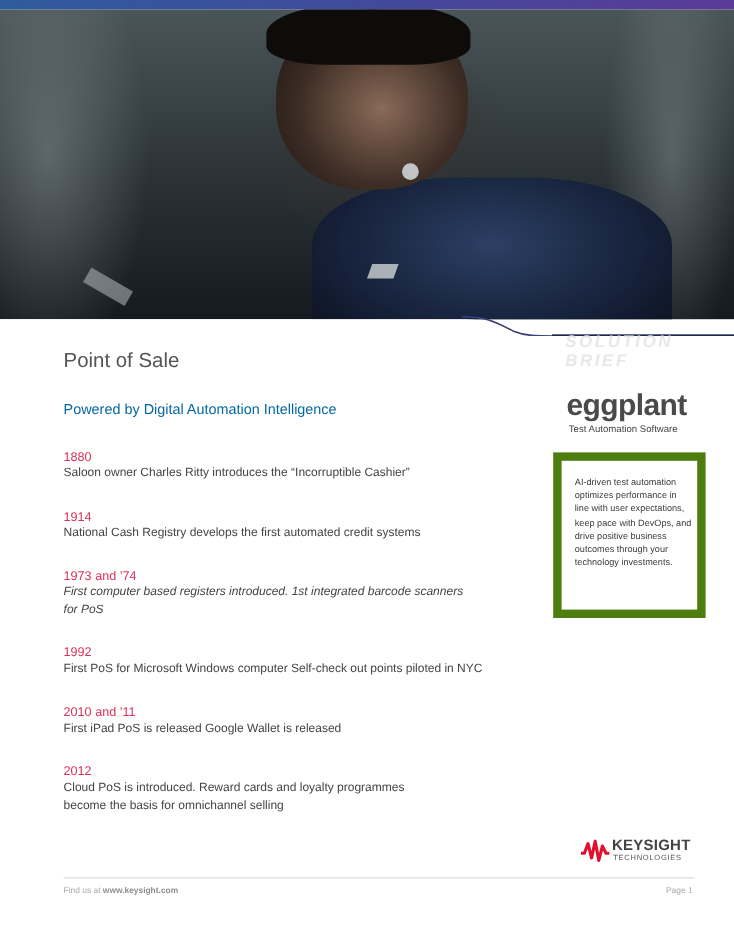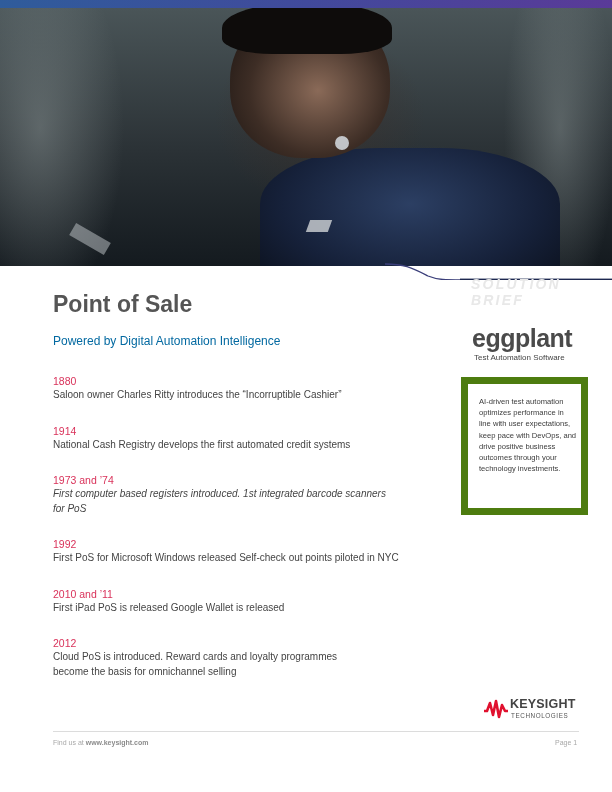--- a/index.html
+++ b/index.html
@@ -15,21 +15,21 @@
         linear-gradient(180deg,#4a5558 0%,#2b3236 55%,#141a1f 100%);
     }
     .hero .head { position:absolute; left:230px; top:0px; width:160px; height:150px; border-radius:48% 48% 45% 45%; background:radial-gradient(ellipse at 55% 55%, #8a6a58 0%, #3d2d25 55%, #15100e 100%); }
     .hero .hair { position:absolute; left:222px; top:-6px; width:170px; height:52px; border-radius:50% 50% 30% 30%; background:#0e0c0b; }
     .hero .shirt { position:absolute; left:260px; top:140px; width:300px; height:140px; border-radius:40% 40% 0 0; background:radial-gradient(ellipse at 50% 40%, #2c3f63 0%, #16213a 60%, #0a0f1a 100%); }
     .hero .glow { position:absolute; left:335px; top:128px; width:14px; height:14px; border-radius:50%; background:#d7dde3; opacity:0.85; }
     .hero .device { position:absolute; left:308px; top:212px; width:22px; height:12px; background:#cfd3d6; transform:skewX(-20deg); opacity:0.8; }
     .hero .device2 { position:absolute; left:70px; top:224px; width:40px; height:14px; background:#b7bcbf; transform:rotate(30deg); opacity:0.55; }
     .wave { position:absolute; left:0; top:250px; width:612px; height:30px; }
     .brief { position:absolute; left:471px; top:276px; font-size:14px; letter-spacing:2.2px; color:#e8e8e8; font-weight:bold;font-style:italic; }
-    .title { position:absolute; left:53px; top:291px; font-size:23px; color:#555555; font-weight:bold; }
+    .title { position:absolute; left:53px; top:291px; font-size:17px; color:#555555; font-weight:normal; }
     .subtitle { position:absolute; left:53px; top:334px; font-size:12px; color:#0369a1; }
     .timeline { position:absolute; left:53px; top:375px; width:360px; }
     .item { margin-bottom:17px; }
     .year { font-size:10.5px; color:#d9325a; line-height:13px; }
     .desc { font-size:10px; color:#444444; line-height:14.5px; }
     .logo { position:absolute; left:472px; top:324px; font-size:25px; font-weight:bold; color:#4a4a4a; letter-spacing:-0.5px; }
     .logo-sub { position:absolute; left:474px; top:353px; font-size:8px; color:#444444; }
     .callout { position:absolute; left:461px; top:377px; width:102px; height:112px; border:7px solid #4d7c0f; padding:12px 0 0 11px; box-sizing:content-box; }
     .callout p { margin:0; font-size:7.6px; line-height:11.2px; color:#3b3b3b; width:98px; }
     .ks { position:absolute; left:484px; top:697px; width:100px; height:26px; }
@@ -74,21 +74,21 @@
   <div class="item" style="margin-top:22px;">
     <div class="year">1914</div>
     <div class="desc">National Cash Registry develops the first automated credit systems</div>
   </div>
   <div class="item" style="margin-top:22px;">
     <div class="year">1973 and ’74</div>
     <div class="desc" style="width:345px;font-style:italic;">First computer based registers introduced. 1st integrated barcode scanners for PoS</div>
   </div>
   <div class="item" style="margin-top:22px;">
     <div class="year">1992</div>
-    <div class="desc" style="white-space:nowrap;">First PoS for Microsoft Windows released Self-check out points piloted in NYC</div>
+    <div class="desc" style="white-space:nowrap;">First PoS for Microsoft Windows computer Self-check out points piloted in NYC</div>
   </div>
   <div class="item" style="margin-top:22px;">
     <div class="year">2010 and ’11</div>
     <div class="desc">First iPad PoS is released Google Wallet is released</div>
   </div>
   <div class="item" style="margin-top:22px;">
     <div class="year">2012</div>
     <div class="desc" style="width:320px;">Cloud PoS is introduced. Reward cards and loyalty programmes become the basis for omnichannel selling</div>
   </div>
 </div>

